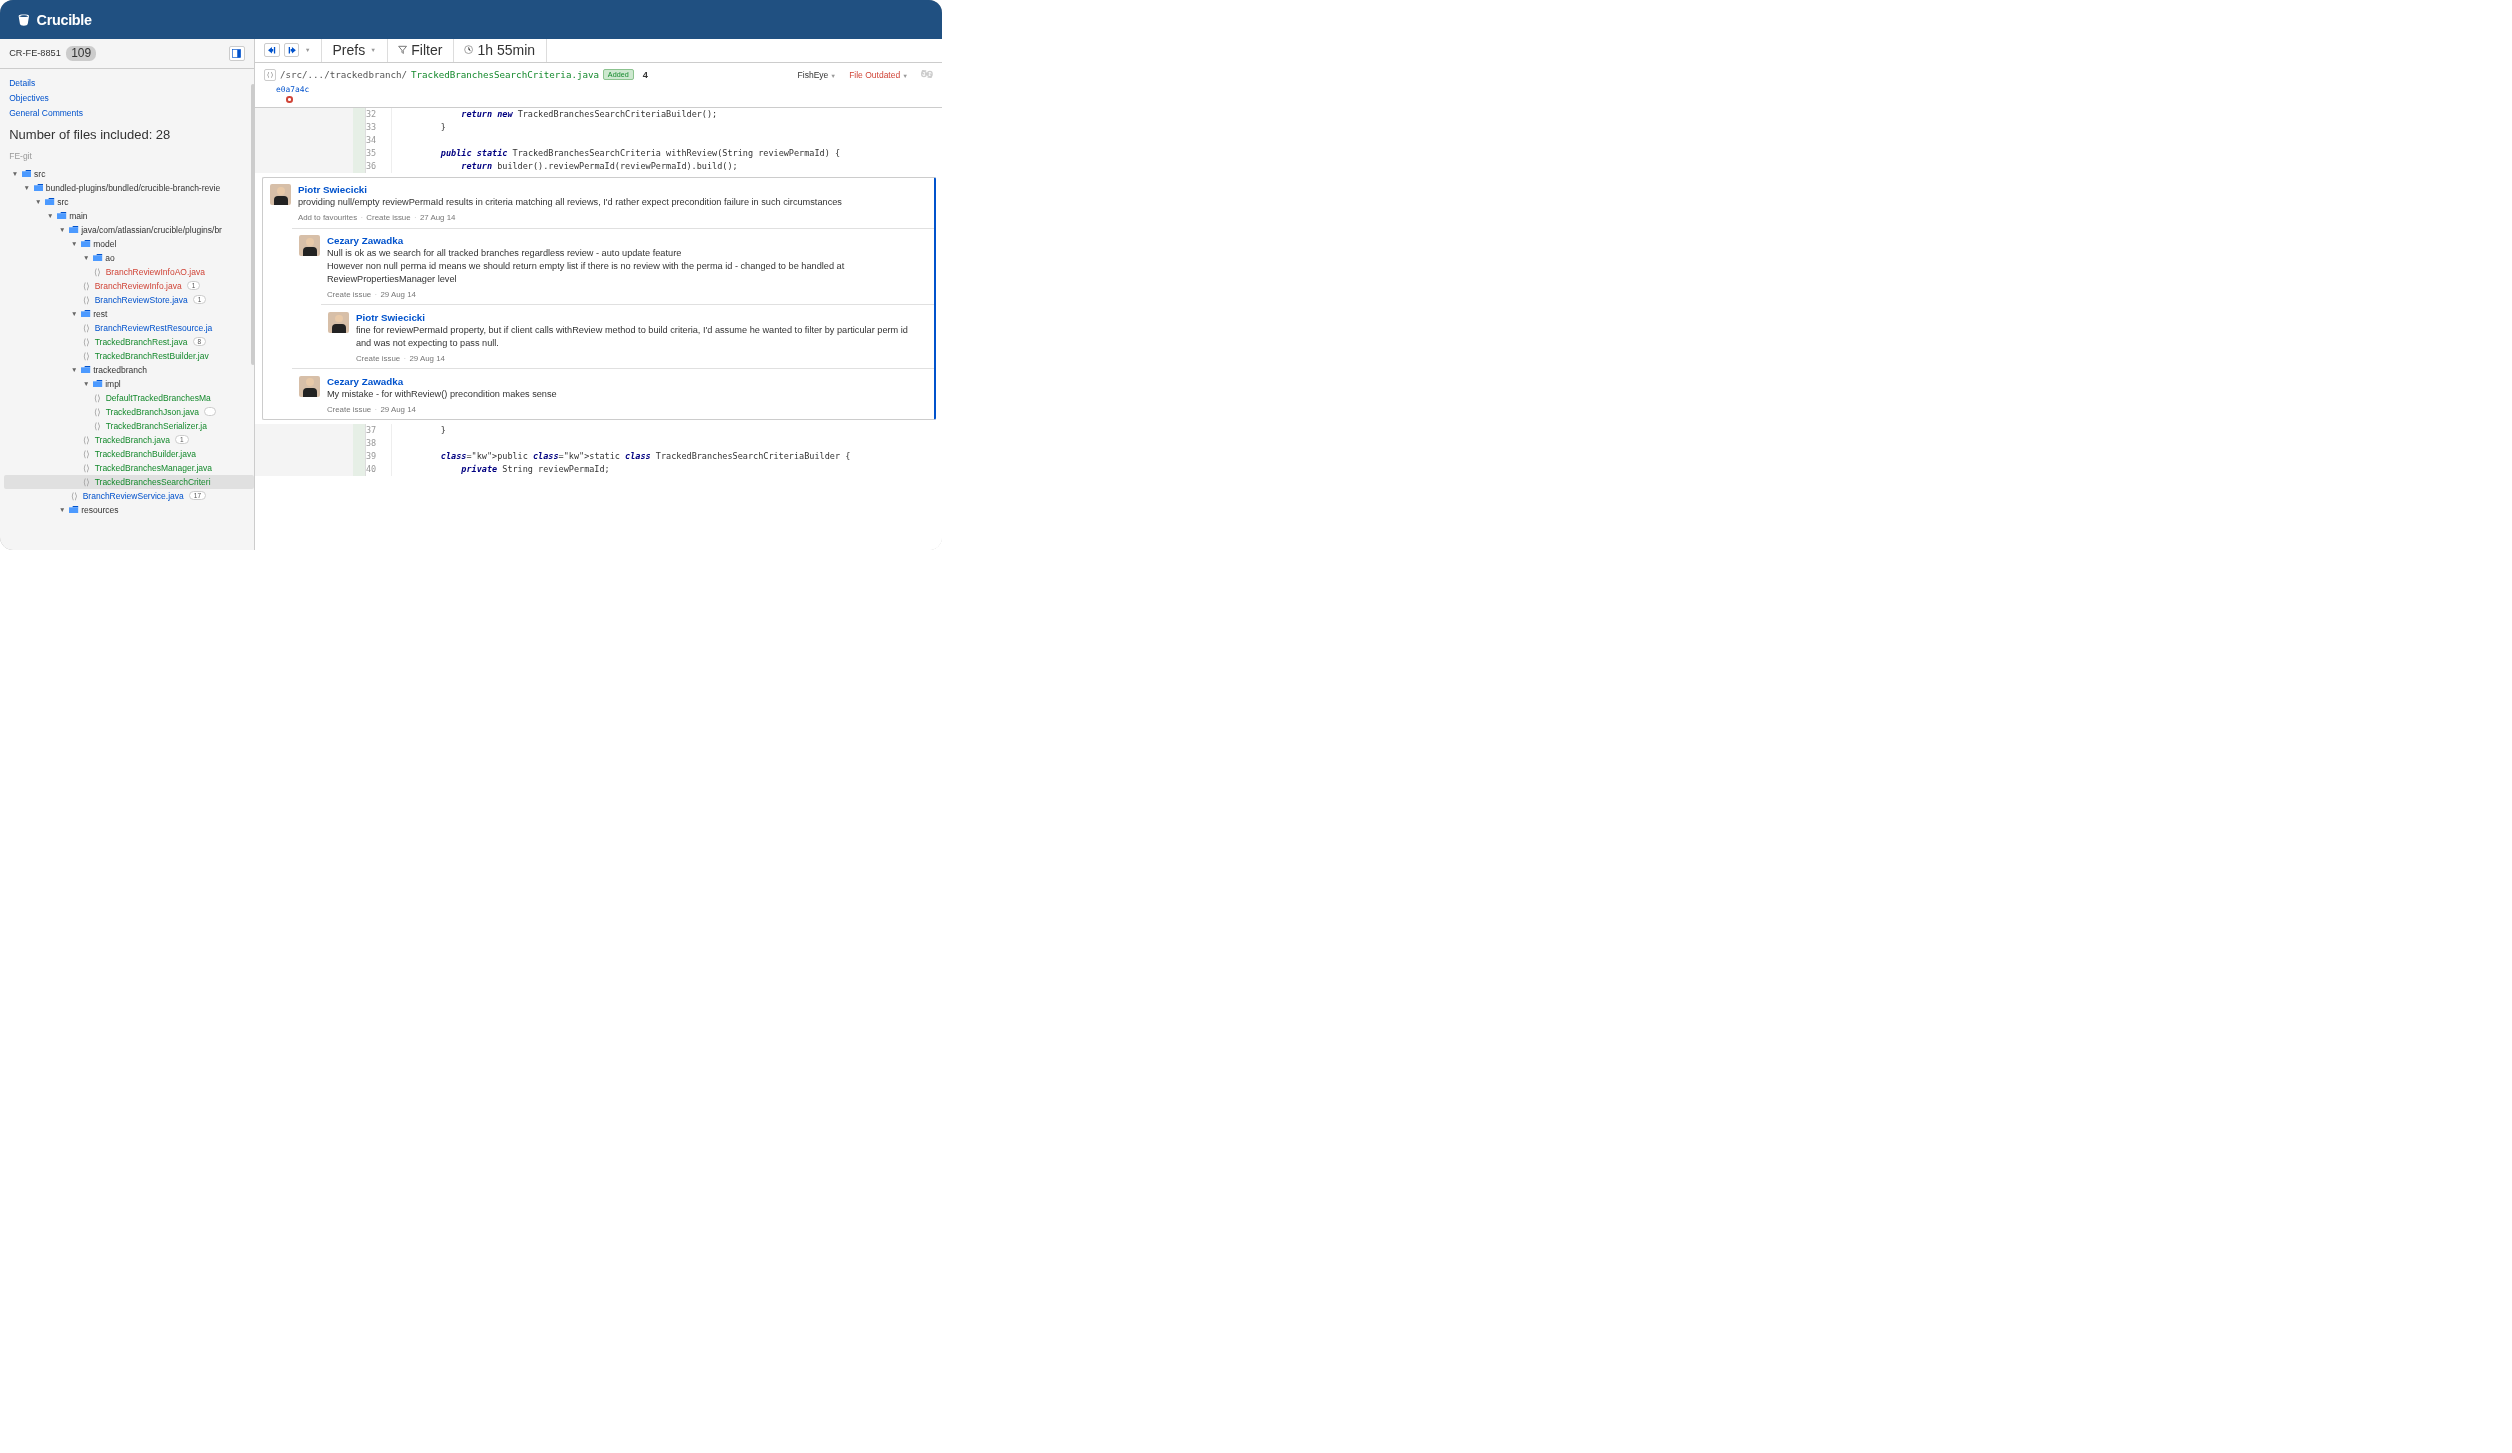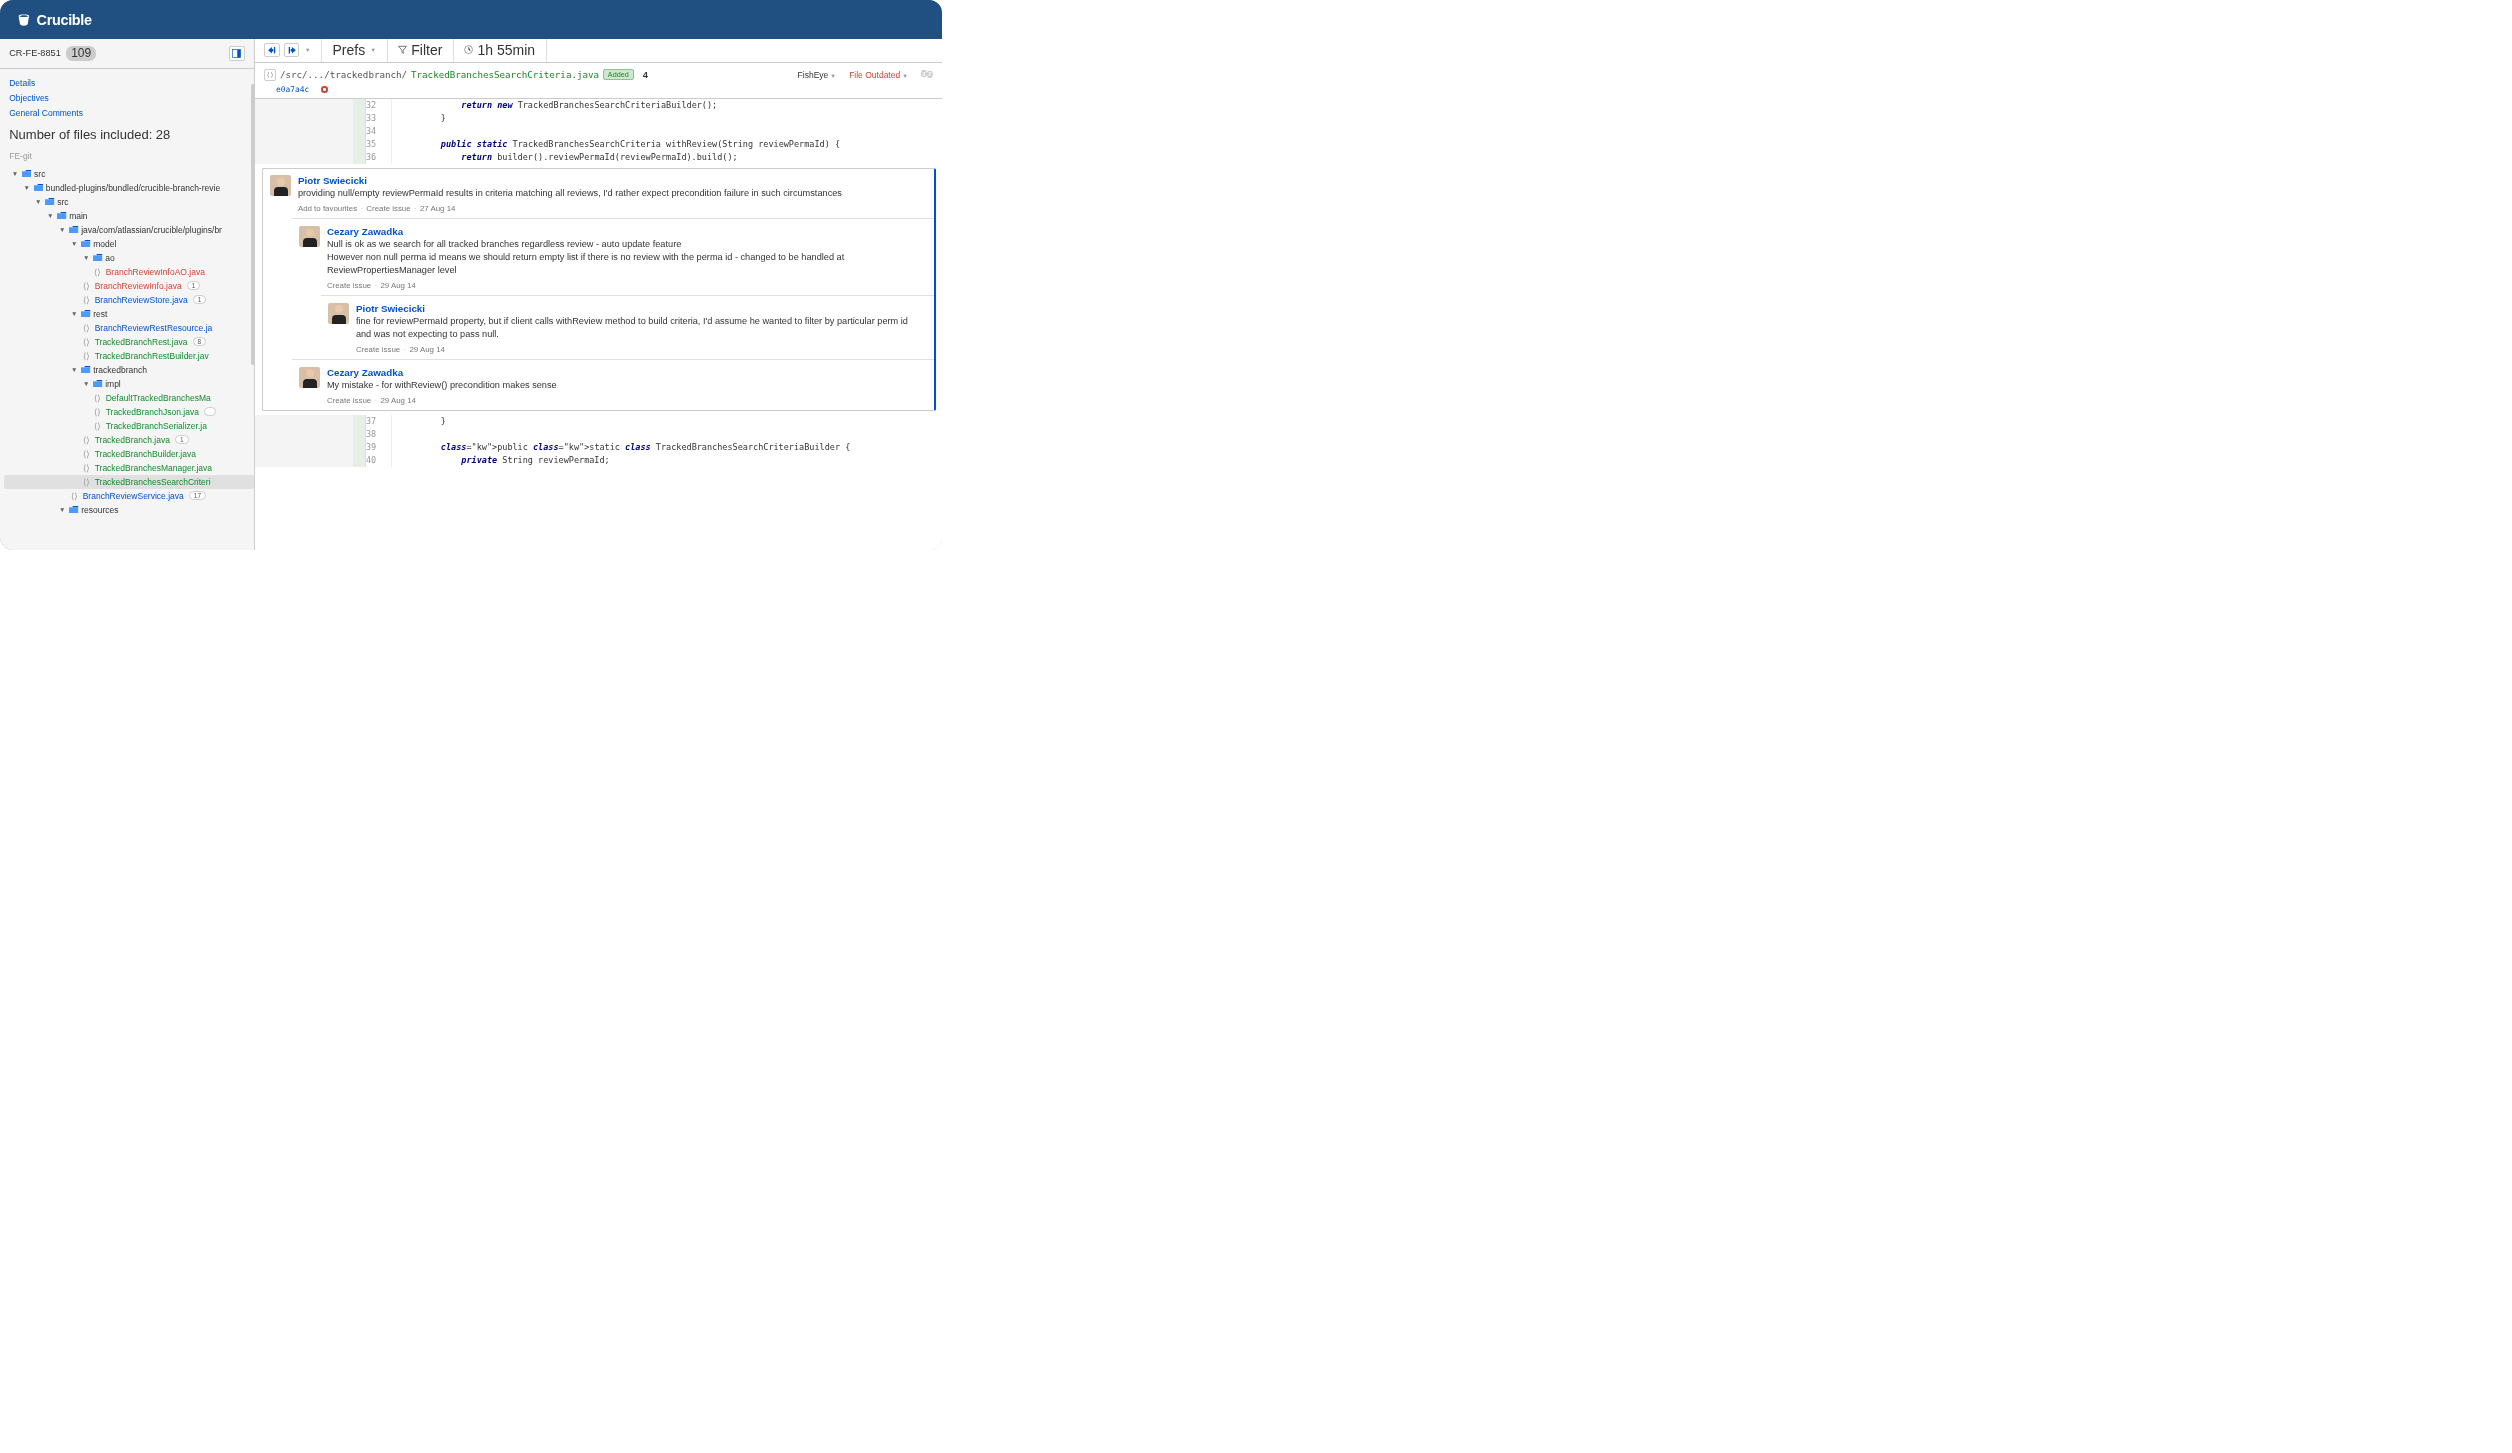--- a/index.html
+++ b/index.html
@@ -75,21 +75,21 @@
 .path-icon { border: 0.7px solid #ccc; border-radius: 2px; width: 11.8px; height: 11.8px; display:inline-flex; align-items:center; justify-content:center; color:#777; font-size:6.5px; }
 .path-gray { color: #555; }
 .path-file { color: #14892c; }
 .added-lozenge { background: #cde8cf; border: 0.7px solid #8bc38f; color: #14892c; font-size: 7.2px; padding: 0 3.9px; border-radius: 2px; font-family: -apple-system, sans-serif; }
 .comment-count { font-weight: bold; color: #333; margin-left: 5.2px; font-family: -apple-system, sans-serif; }
 .file-header-right { display: flex; align-items: center; gap: 13px; }
 .fh-link { color: #333; font-size: 8.5px; cursor: pointer; }
 .fh-link .tb-caret { margin-left: 2px; }
 .fh-outdated { color: #d04437; }
 .link-icon { color: #ccc; }
-.commit-row { padding: 3.9px 0 1.3px 11.8px; display: flex; flex-direction: row; gap: 1.3px; }
+.commit-row { padding: 3.9px 0 1.3px 11.8px; display: flex; flex-direction: column; gap: 1.3px; }
 .commit-hash { color: #0052cc; font-family: monospace; font-size: 7.9px; }
 .ring { width: 6.5px; height: 6.5px; border: 2px solid #d04437; border-radius: 50%; margin-left: 10.5px; margin-top: 1.3px; }
 
 
 .code-area { flex: 1; overflow-y: auto; background: #fff; }
 .code-line { display: flex; font-family: "SFMono-Regular", Consolas, monospace; font-size: 8.5px; line-height: 13px; }
 .gutter-old { width: 98px; background: #f4f4f4; }
 .gutter-add { width: 13px; background: #e6efe6; border-right: 0.7px solid #ddd; }
 .lineno { width: 26px; text-align: right; padding-right: 18px; color: #999; background: #fff; border-right: 0.7px solid #eee; }
 .code-text { padding-left: 7.9px; white-space: pre; color: #333; }

